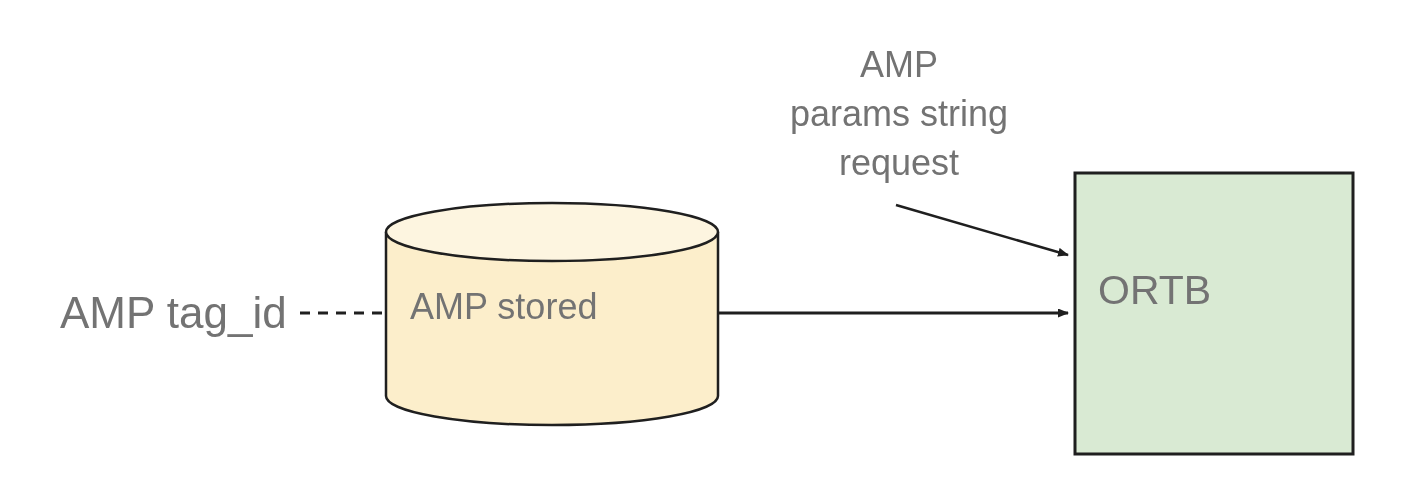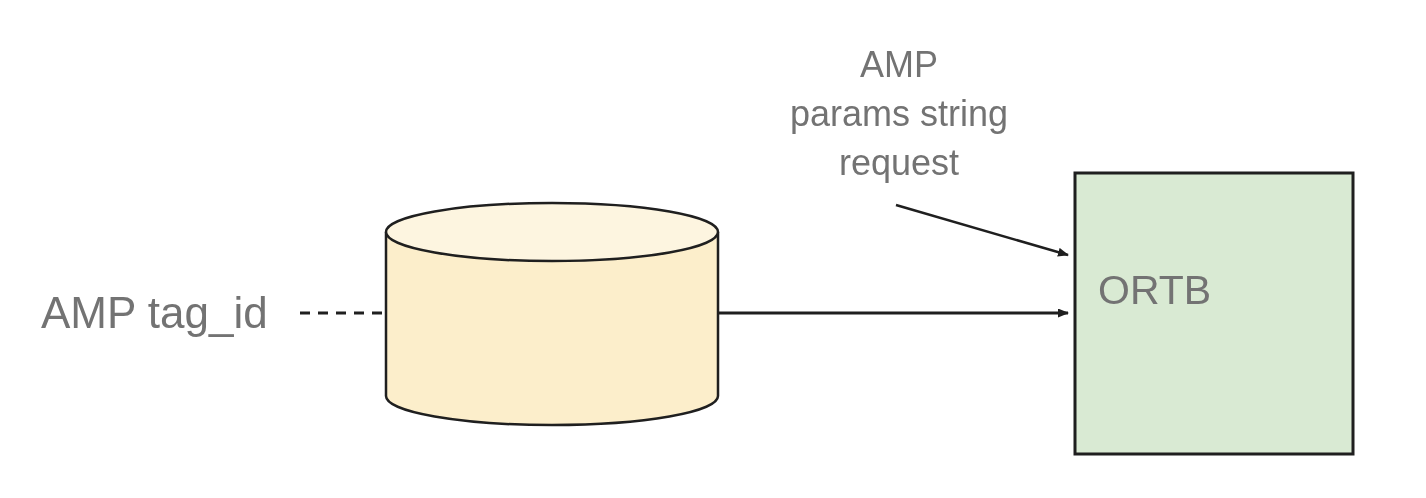--- a/index.html
+++ b/index.html
@@ -22,21 +22,21 @@
     top: 0;
     width: 1426px;
     height: 498px;
   }
   .label {
     position: absolute;
     color: #737373;
     white-space: nowrap;
   }
   .label-tagid {
-    left: 41px;
+    left: 60px;
     top: 288px;
     font-size: 44px;
     line-height: 50px;
   }
   .label-queryparams {
     left: 770px;
     top: 40px;
     width: 258px;
     text-align: center;
     font-size: 36px;
@@ -86,19 +86,20 @@
     <span>AMP tag_id</span>
   </div>
 
   <div class="label label-queryparams">
     <div>AMP</div>
     <div>params string</div>
     <div>request</div>
   </div>
 
   <div class="label label-cylinder">
+    <div>AMP stored</div>
   </div>
 
   <div class="label label-ortb">
     <div>ORTB</div>
   </div>
 
 </div>
 
 </body></html>

